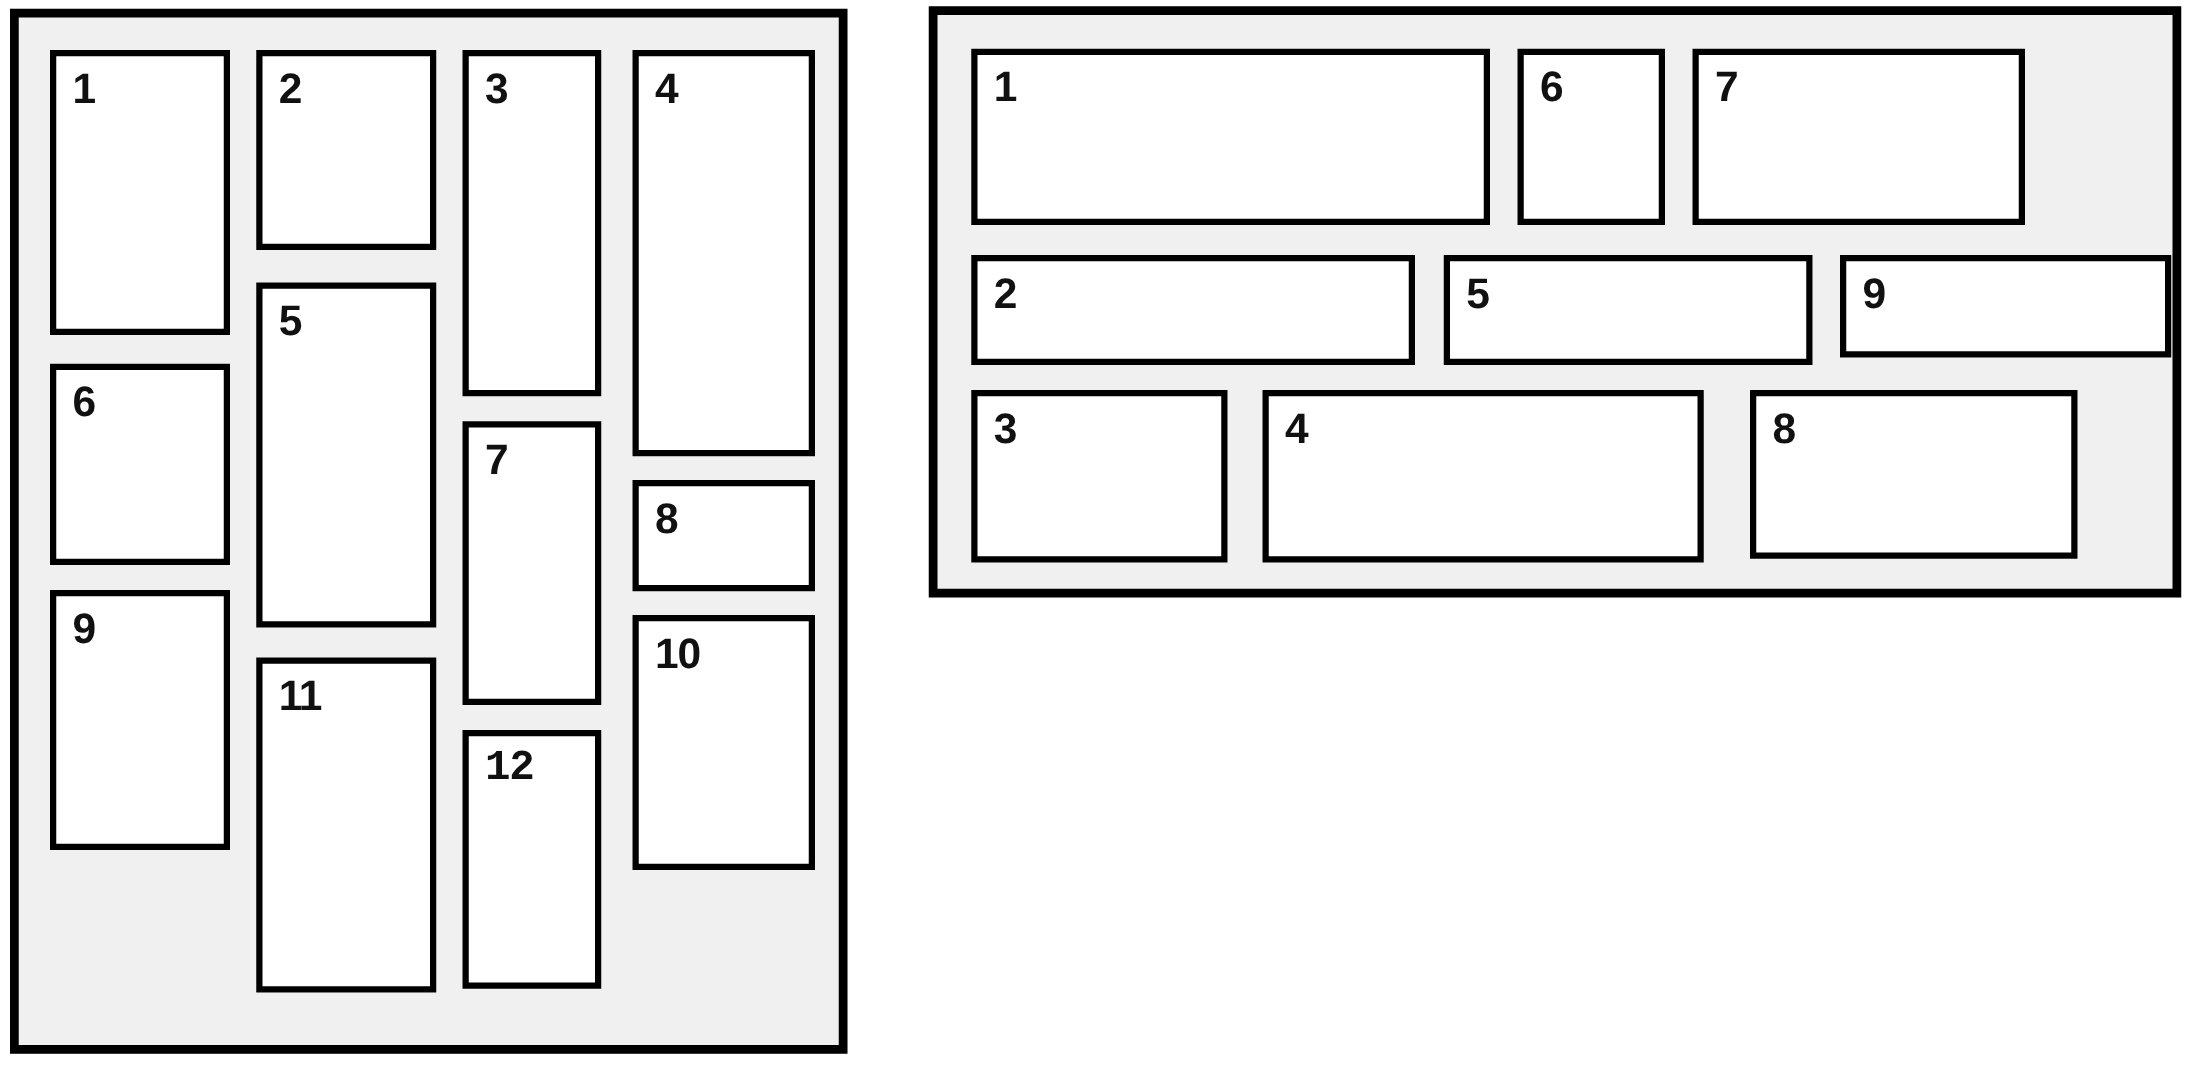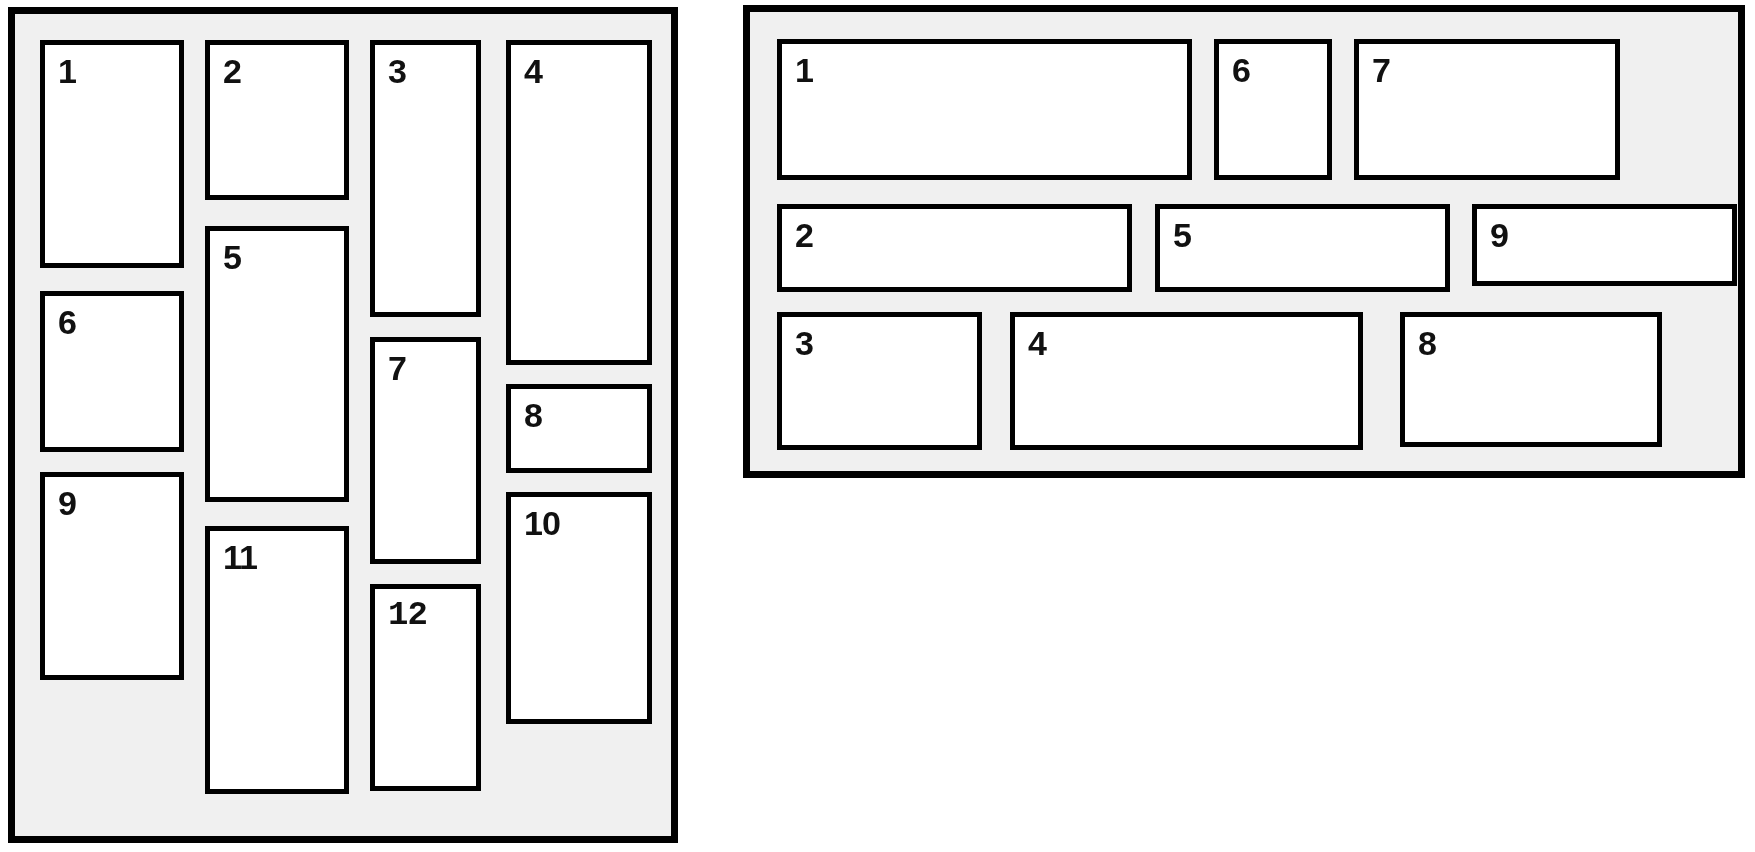--- a/index.html
+++ b/index.html
@@ -47,21 +47,21 @@
   <div class="panel" style="left: 8px; top: 7px; width: 670px; height: 836px;">
       <div class="masonry-item" style="left: 25px; top: 26px; width: 144px; height: 228px;"><span class="item-number-label">1</span></div>
       <div class="masonry-item" style="left: 190px; top: 26px; width: 144px; height: 160px;"><span class="item-number-label">2</span></div>
       <div class="masonry-item" style="left: 355px; top: 26px; width: 111px; height: 277px;"><span class="item-number-label">3</span></div>
       <div class="masonry-item" style="left: 491px; top: 26px; width: 146px; height: 325px;"><span class="item-number-label">4</span></div>
       <div class="masonry-item" style="left: 190px; top: 212px; width: 144px; height: 276px;"><span class="item-number-label">5</span></div>
       <div class="masonry-item" style="left: 25px; top: 277px; width: 144px; height: 161px;"><span class="item-number-label">6</span></div>
       <div class="masonry-item" style="left: 355px; top: 323px; width: 111px; height: 227px;"><span class="item-number-label">7</span></div>
       <div class="masonry-item" style="left: 491px; top: 370px; width: 146px; height: 89px;"><span class="item-number-label">8</span></div>
       <div class="masonry-item" style="left: 25px; top: 458px; width: 144px; height: 208px;"><span class="item-number-label">9</span></div>
-      <div class="masonry-item" style="left: 491px; top: 478px; width: 146px; height: 232px;"><span class="item-number-label">10</span></div>
+      <div class="masonry-item" style="left: 491px; top: 478px; width: 146px; height: 204px;"><span class="item-number-label">10</span></div>
       <div class="masonry-item" style="left: 190px; top: 512px; width: 144px; height: 268px;"><span class="item-number-label">11</span></div>
       <div class="masonry-item" style="left: 355px; top: 570px; width: 111px; height: 207px; font-family: Liberation Mono, monospace;"><span class="item-number-label">12</span></div>
     </div>
   <div class="panel" style="left: 743px; top: 5px; width: 1002px; height: 473px;">
       <div class="masonry-item" style="left: 27px; top: 27px; width: 415px; height: 141px;"><span class="item-number-label">1</span></div>
       <div class="masonry-item" style="left: 27px; top: 192px; width: 355px; height: 88px;"><span class="item-number-label">2</span></div>
       <div class="masonry-item" style="left: 27px; top: 300px; width: 205px; height: 138px;"><span class="item-number-label">3</span></div>
       <div class="masonry-item" style="left: 260px; top: 300px; width: 353px; height: 138px;"><span class="item-number-label">4</span></div>
       <div class="masonry-item" style="left: 405px; top: 192px; width: 295px; height: 88px;"><span class="item-number-label">5</span></div>
       <div class="masonry-item" style="left: 464px; top: 27px; width: 118px; height: 141px;"><span class="item-number-label">6</span></div>

